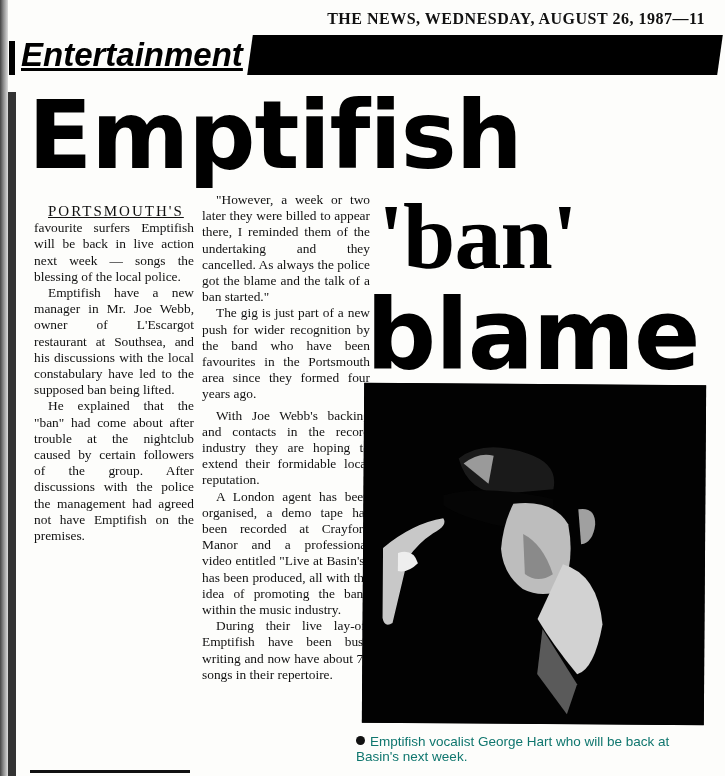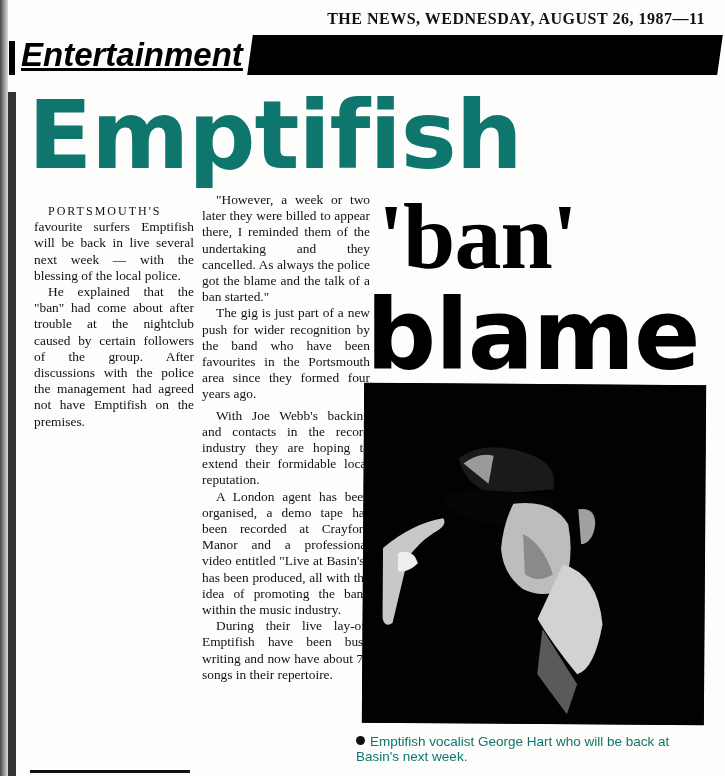--- a/index.html
+++ b/index.html
@@ -16,34 +16,34 @@
     .section-bar { position: absolute; left: 15px; top: 33px; width: 705px; height: 44px; }
     .section-tag { position: absolute; left: 0; top: 0; height: 44px; padding: 0 6px;
       font-family: "Liberation Sans", sans-serif; font-weight: bold; font-style: italic;
       font-size: 33px; line-height: 44px; color: #000; text-decoration: underline;
       text-decoration-thickness: 3px; text-underline-offset: 2px; }
     .section-tag::before { content: ""; position: absolute; left: -6px; top: 8px; width: 6px; height: 34px; background: #000; }
     .section-fill { position: absolute; left: 235px; top: 2px; right: 0; height: 40px; background: #000;
       transform: skewX(-8deg); }
 
     .headline-1 { position: absolute; left: 28px; top: 86px; font-family: "DejaVu Sans", sans-serif;
-      font-weight: bold; font-size: 94px; line-height: 100px; letter-spacing: -1px; color: #0f766e; }
+      font-weight: bold; font-size: 94px; line-height: 100px; letter-spacing: -1px; color: #000000; }
     .headline-2 { position: absolute; left: 378px; top: 186px; font-family: Liberation Serif, serif;
       font-weight: bold; font-size: 94px; line-height: 100px; letter-spacing: -1px; color: #000; }
     .headline-3 { position: absolute; left: 366px; top: 285px; font-family: "DejaVu Sans", sans-serif;
       font-weight: bold; font-size: 98px; line-height: 100px; letter-spacing: -1px; color: #000; }
 
     .col { position: absolute; font-family: "Liberation Serif", serif; font-size: 13.4px;
       line-height: 16.2px; text-align: justify; color: #111; }
     .col p { text-indent: 14px; }
     .col p + p { margin-top: 0; }
     .col p.spaced { margin-top: 5px; }
     .col-1 { left: 34px; top: 203px; width: 160px; }
     .col-2 { left: 202px; top: 192px; width: 168px; }
-    .kicker { letter-spacing: 2px; font-size: 12px; }
+    .kicker { letter-spacing: 2px; font-size: 15px; text-decoration: underline; }
 
     .col-rule { position: absolute; left: 30px; top: 770px; width: 160px; height: 3px; background: #111; }
 
     .photo { position: absolute; left: 363px; top: 384px; width: 342px; height: 340px; background: #000;
       overflow: hidden; transform: rotate(0.4deg); }
     .photo svg { width: 100%; height: 100%; display: block; }
 
     .caption { position: absolute; left: 356px; top: 734px; width: 350px; font-family: "Liberation Sans", sans-serif;
       font-weight: normal; font-size: 13.5px; line-height: 15px; color: #0f766e; }
     .bullet { display: inline-block; width: 9px; height: 9px; border-radius: 50%; background: #111;
@@ -60,21 +60,22 @@
 <div class="section-bar">
   <span class="section-tag">Entertainment</span>
   <div class="section-fill"></div>
 </div>
 
 <div class="headline-1">Emptifish</div>
 <div class="headline-2">'ban'</div>
 <div class="headline-3">blame</div>
 
 <div class="col col-1">
-  <p><span class="kicker">PORTSMOUTH'S</span> <span>favourite surfers Emptifish will be back in live several next week — with the blessing of the local police.</span></p>
+  <p><span class="kicker">PORTSMOUTH'S</span> <span>favourite surfers Emptifish will be back in live action next week — songs the blessing of the local police.</span></p>
+  <p>Emptifish have a new manager in Mr. Joe Webb, owner of L'Escargot restaurant at Southsea, and his discussions with the local constabulary have led to the supposed ban being lifted.</p>
   <p>He explained that the "ban" had come about after trouble at the nightclub caused by certain followers of the group. After discussions with the police the management had agreed not have Emptifish on the premises.</p>
 </div>
 <div class="col-rule"></div>
 
 <div class="col col-2">
   <p>"However, a week or two later they were billed to appear there, I reminded them of the undertaking and they cancelled. As always the police got the blame and the talk of a ban started."</p>
   <p>The gig is just part of a new push for wider recognition by the band who have been favourites in the Portsmouth area since they formed four years ago.</p>
   <p class="spaced">With Joe Webb's backing and contacts in the record industry they are hoping to extend their formidable local reputation.</p>
   <p>A London agent has been organised, a demo tape has been recorded at Crayford Manor and a professional video entitled "Live at Basin's" has been produced, all with the idea of promoting the band within the music industry.</p>
   <p>During their live lay-off Emptifish have been busy writing and now have about 70 songs in their repertoire.</p>

